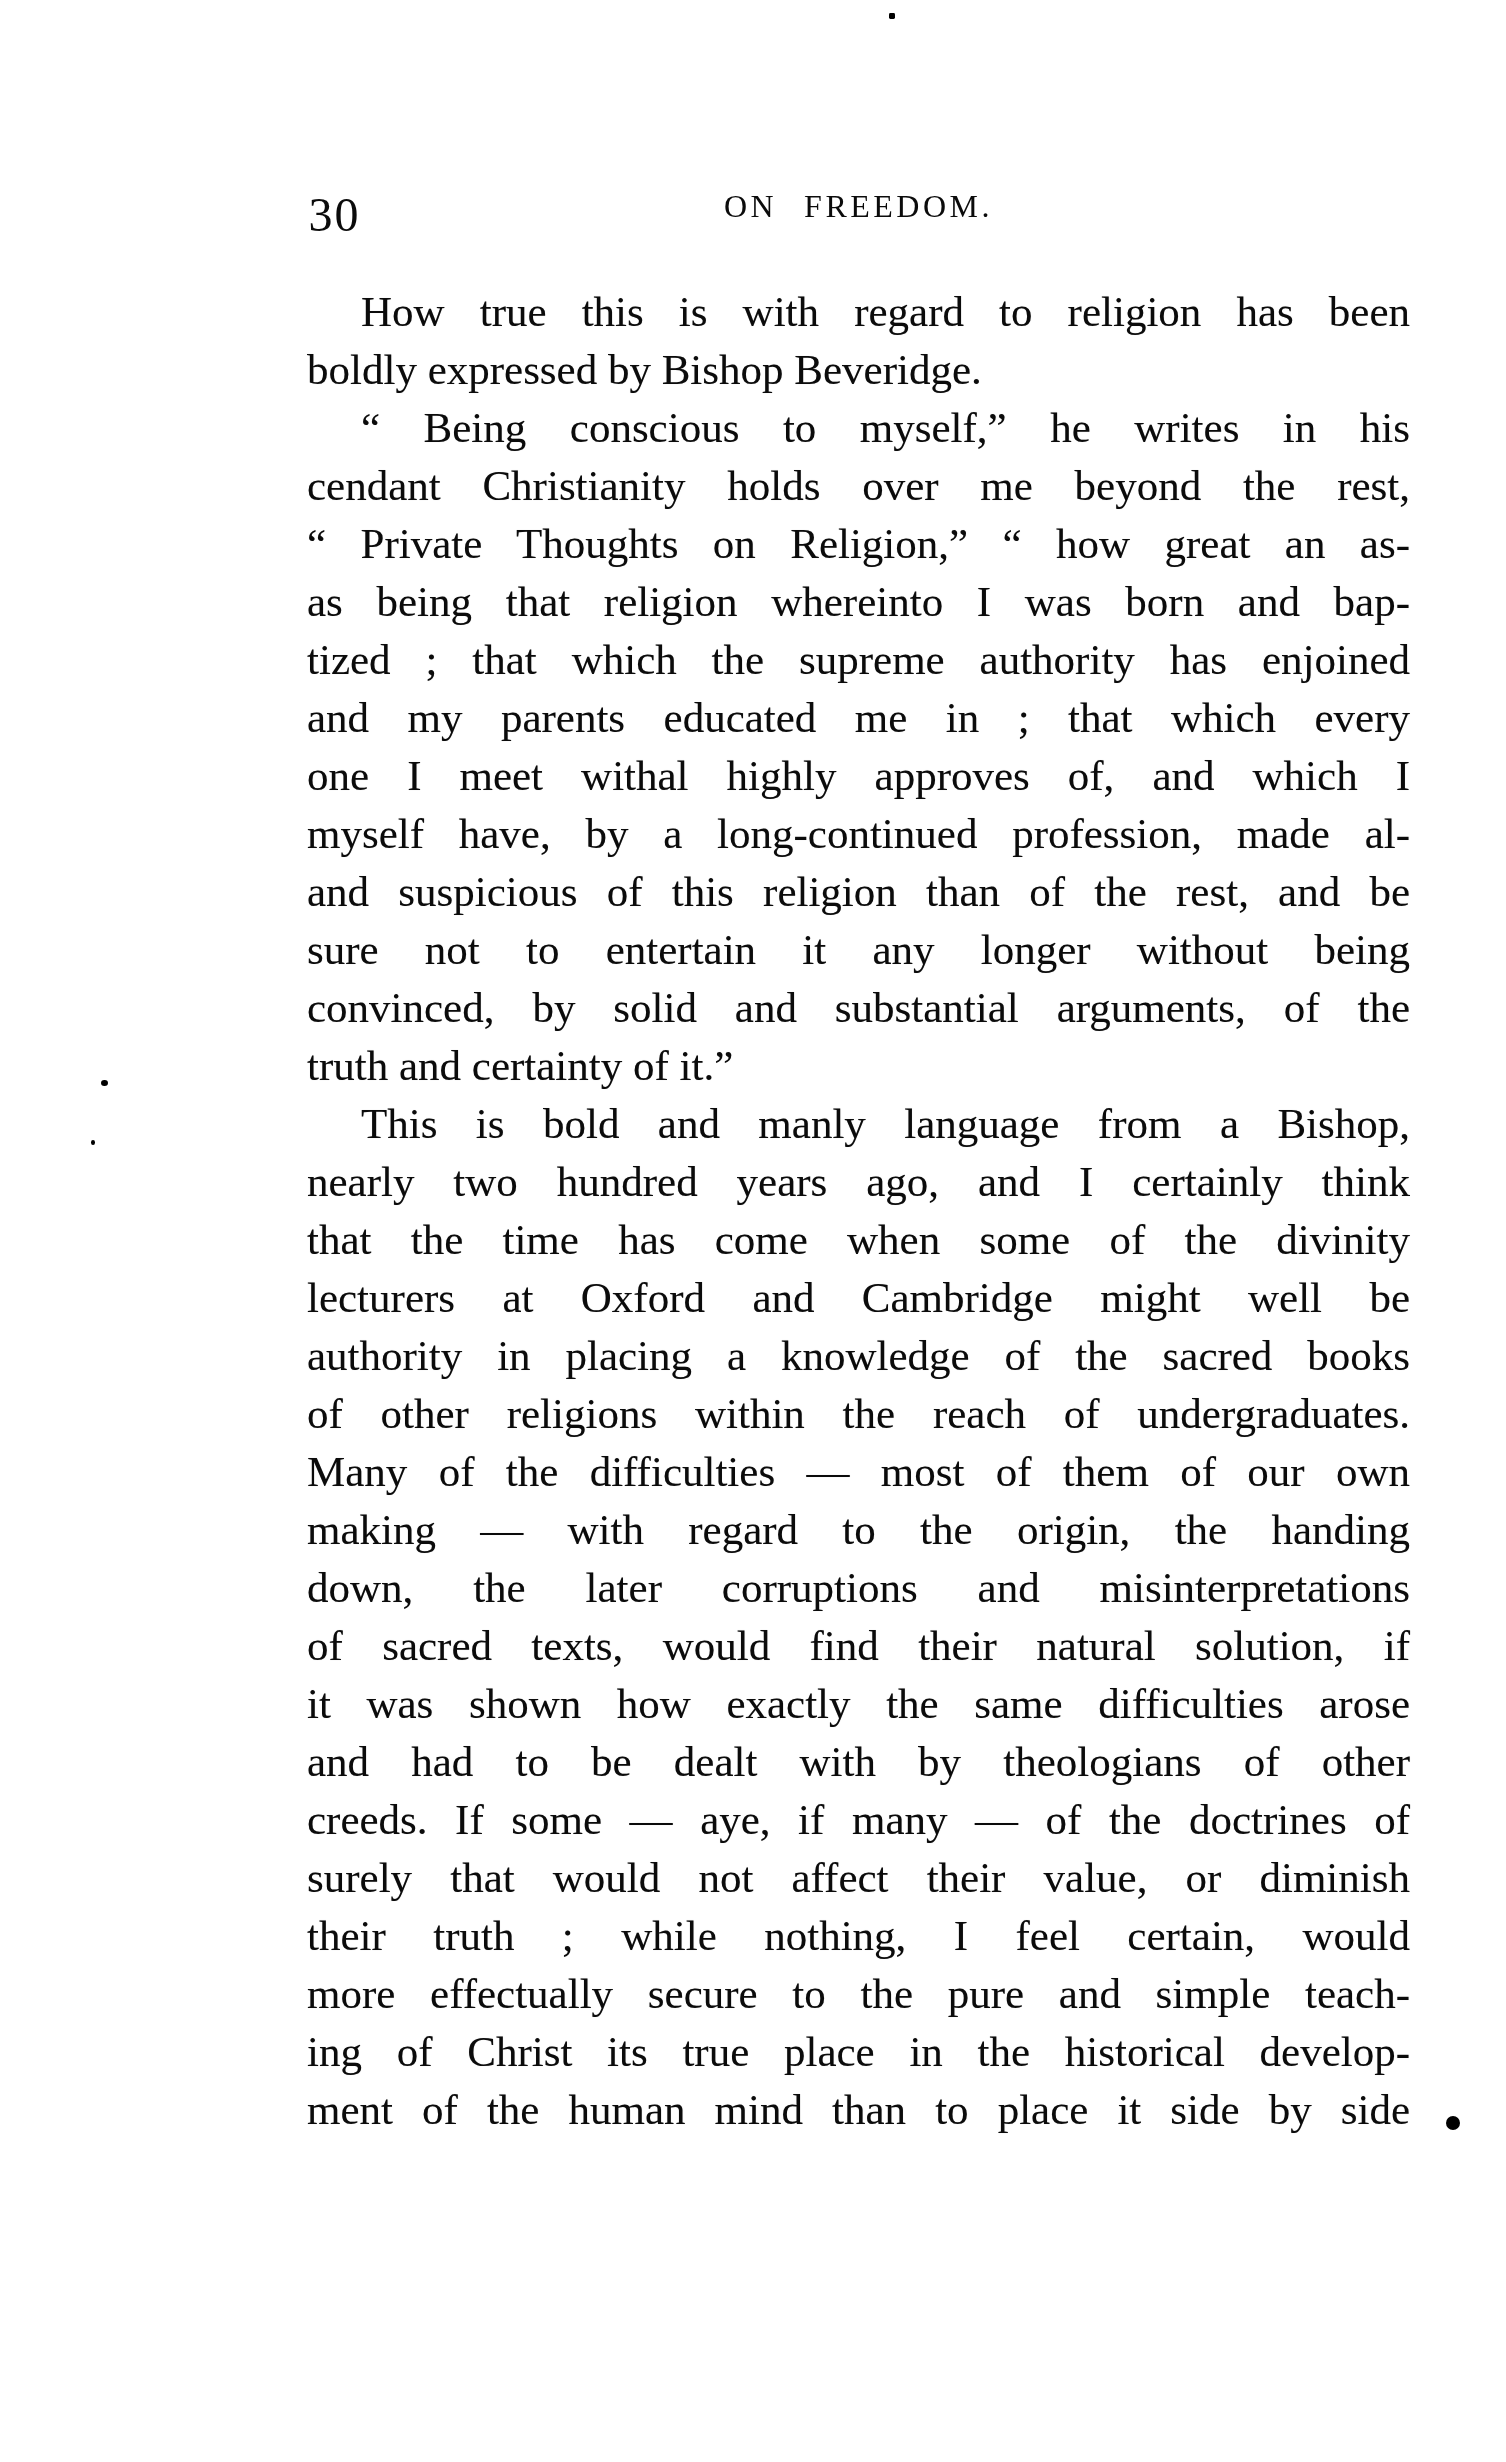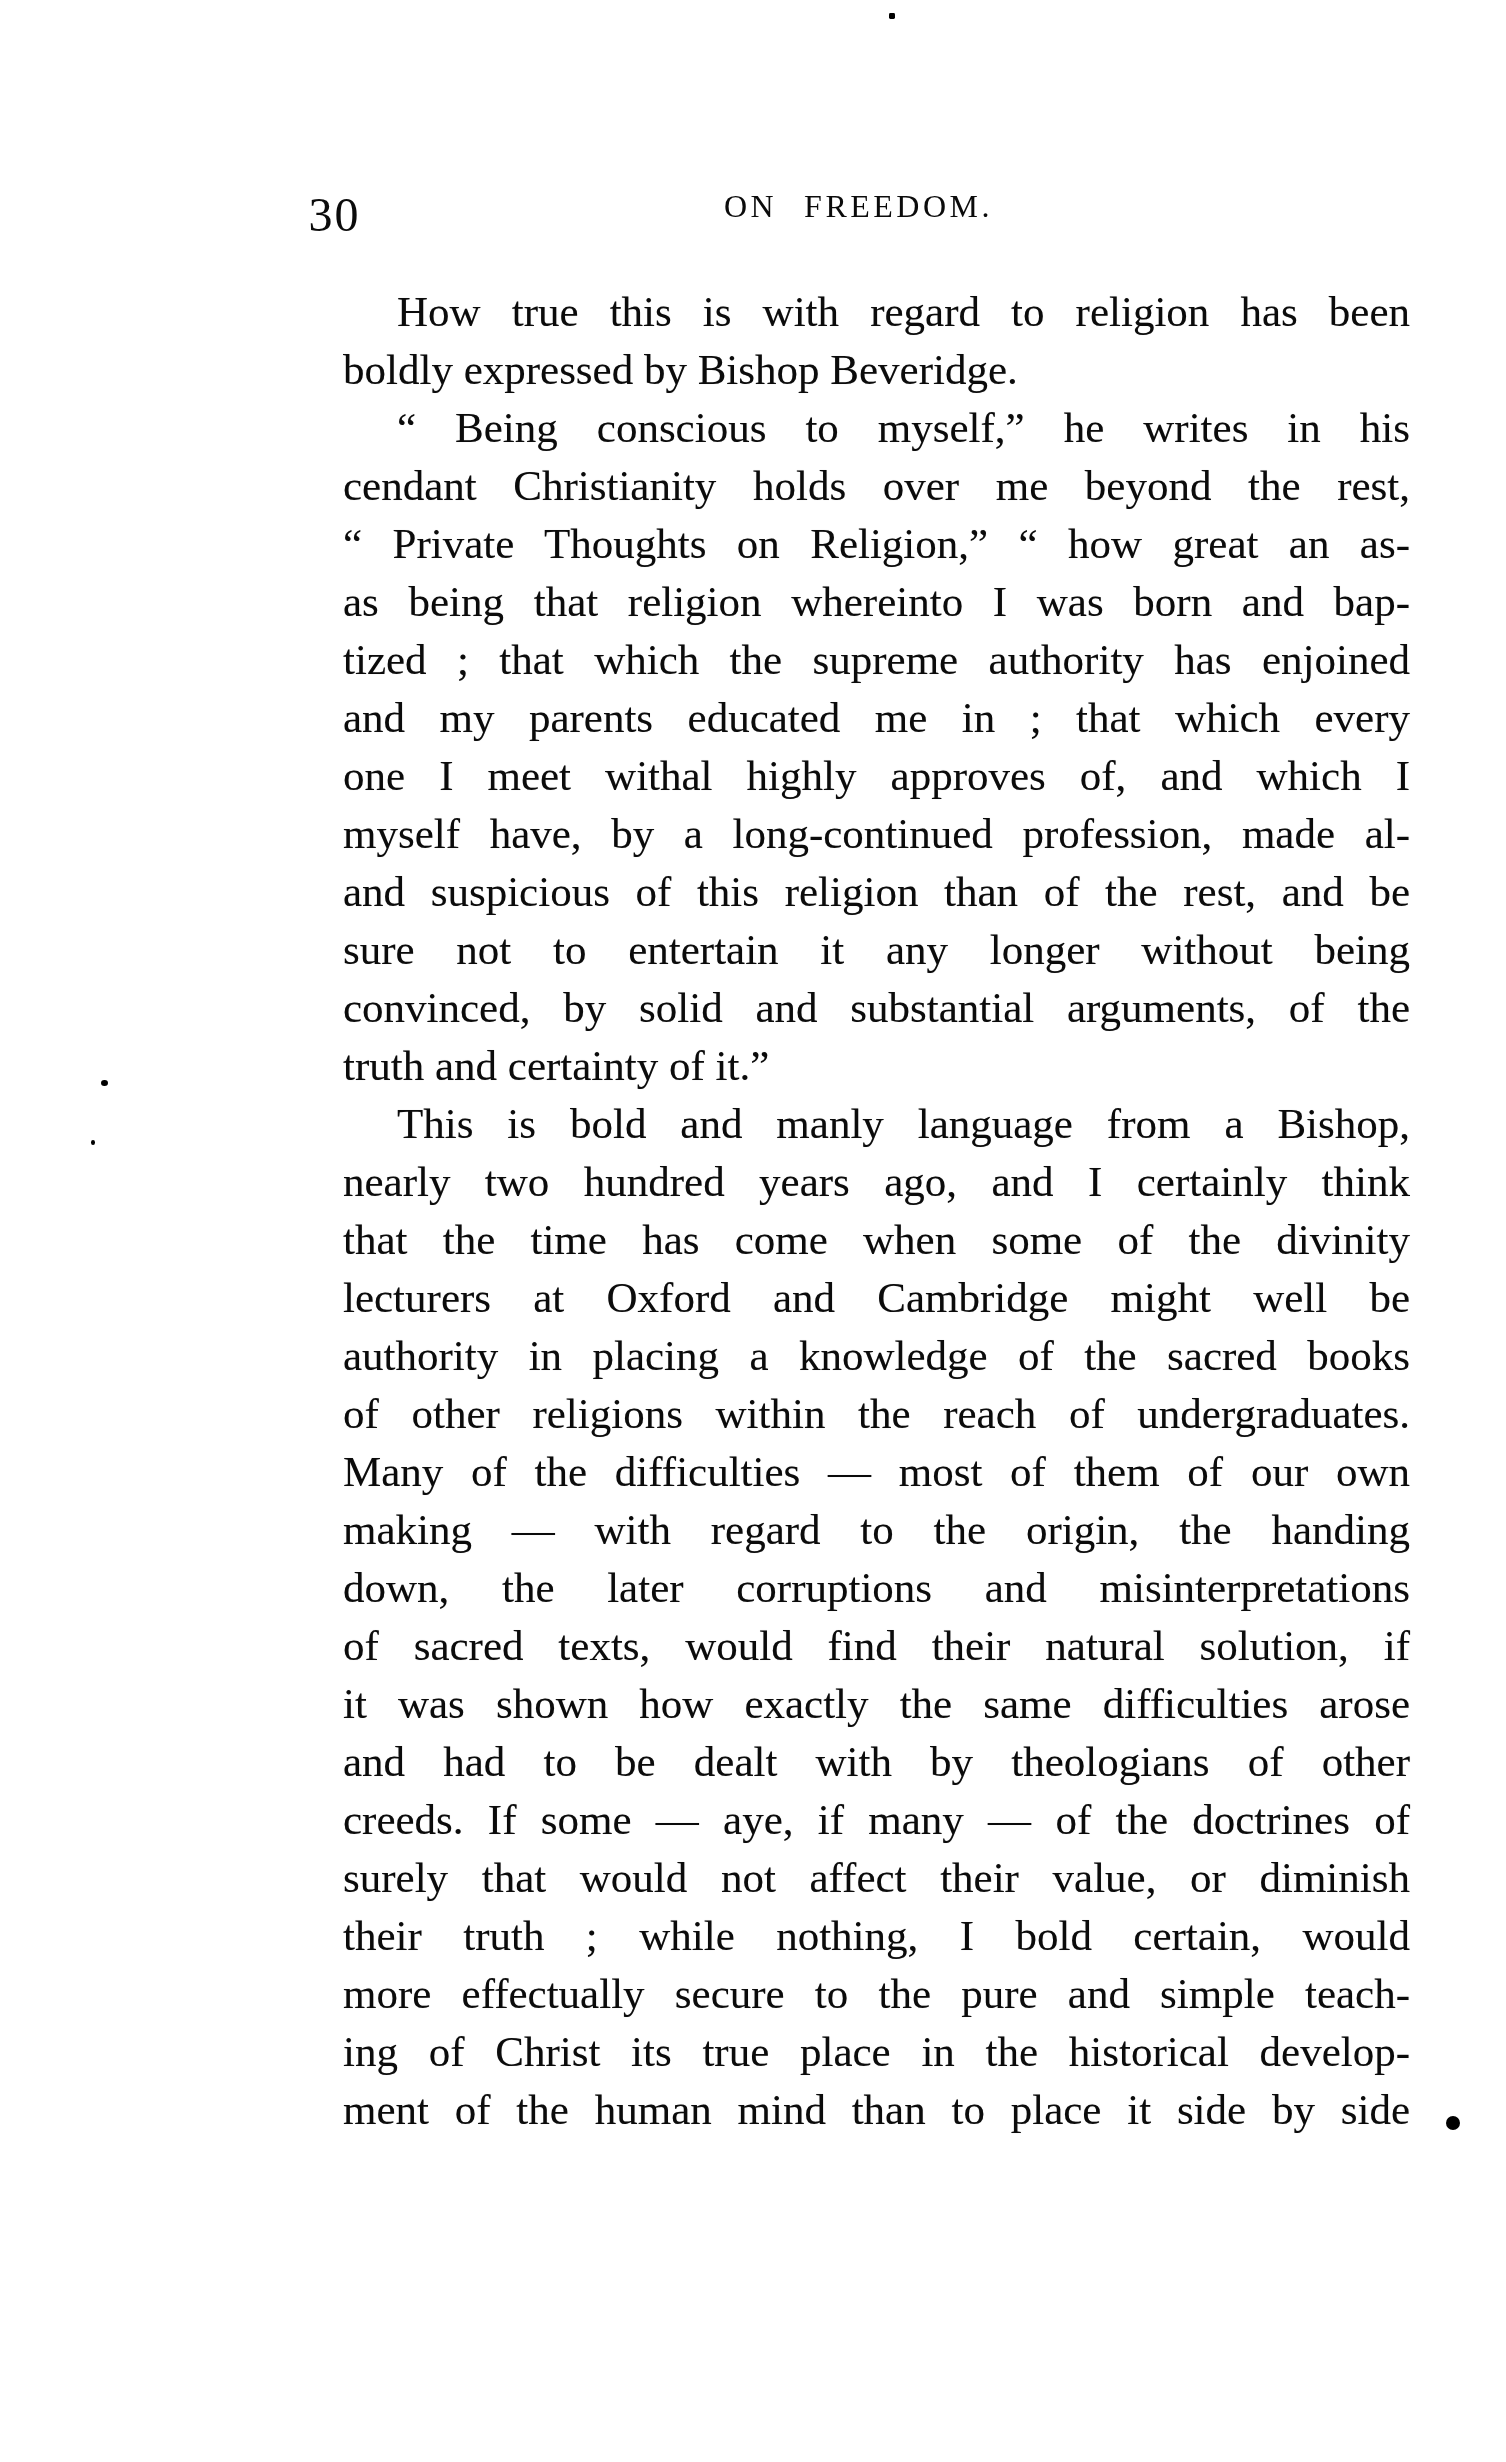--- a/index.html
+++ b/index.html
@@ -47,21 +47,20 @@
     width: 1103px;
     font-size: 43px;
     line-height: 58px;
     text-shadow: 0 0 0.7px rgba(0,0,0,0.30);
   }
   .ln {
     text-align: justify;
     text-align-last: justify;
     height: 58px;
     overflow: visible;
-    margin-left: 36px;
   }
   .ln.indent { padding-left: 54px; }
   .ln.short  { text-align-last: left; }
   
   .speck {
     position: absolute;
     background: #000;
     border-radius: 50%;
   }
   .speck.square { border-radius: 1.4px; }
@@ -98,21 +97,21 @@
     <div class="ln">authority in placing a knowledge of the sacred books</div>
     <div class="ln">of other religions within the reach of undergraduates.</div>
     <div class="ln">Many of the difficulties — most of them of our own</div>
     <div class="ln">making — with regard to the origin, the handing</div>
     <div class="ln">down, the later corruptions and misinterpretations</div>
     <div class="ln">of sacred texts, would find their natural solution, if</div>
     <div class="ln">it was shown how exactly the same difficulties arose</div>
     <div class="ln">and had to be dealt with by theologians of other</div>
     <div class="ln">creeds.  If some — aye, if many — of the doctrines of</div>
     <div class="ln">surely that would not affect their value, or diminish</div>
-    <div class="ln">their truth ; while nothing, I bold certain, would</div>
+    <div class="ln">their truth ; while nothing, I feel certain, would</div>
     <div class="ln">more effectually secure to the pure and simple teach-</div>
     <div class="ln">ing of Christ its true place in the historical develop-</div>
     <div class="ln">ment of the human mind than to place it side by side</div>
   </div>
 
   <div class="speck square" style="left:889px; top:12.6px; width:6.3px; height:6.3px;"></div>
   <div class="speck" style="left:101px; top:1080px; width:7px; height:6.3px;"></div>
   <div class="speck" style="left:91px; top:1140px; width:4.2px; height:4.9px;"></div>
   <div class="speck" style="left:1446px; top:2116px; width:14px; height:14px;"></div>
 

